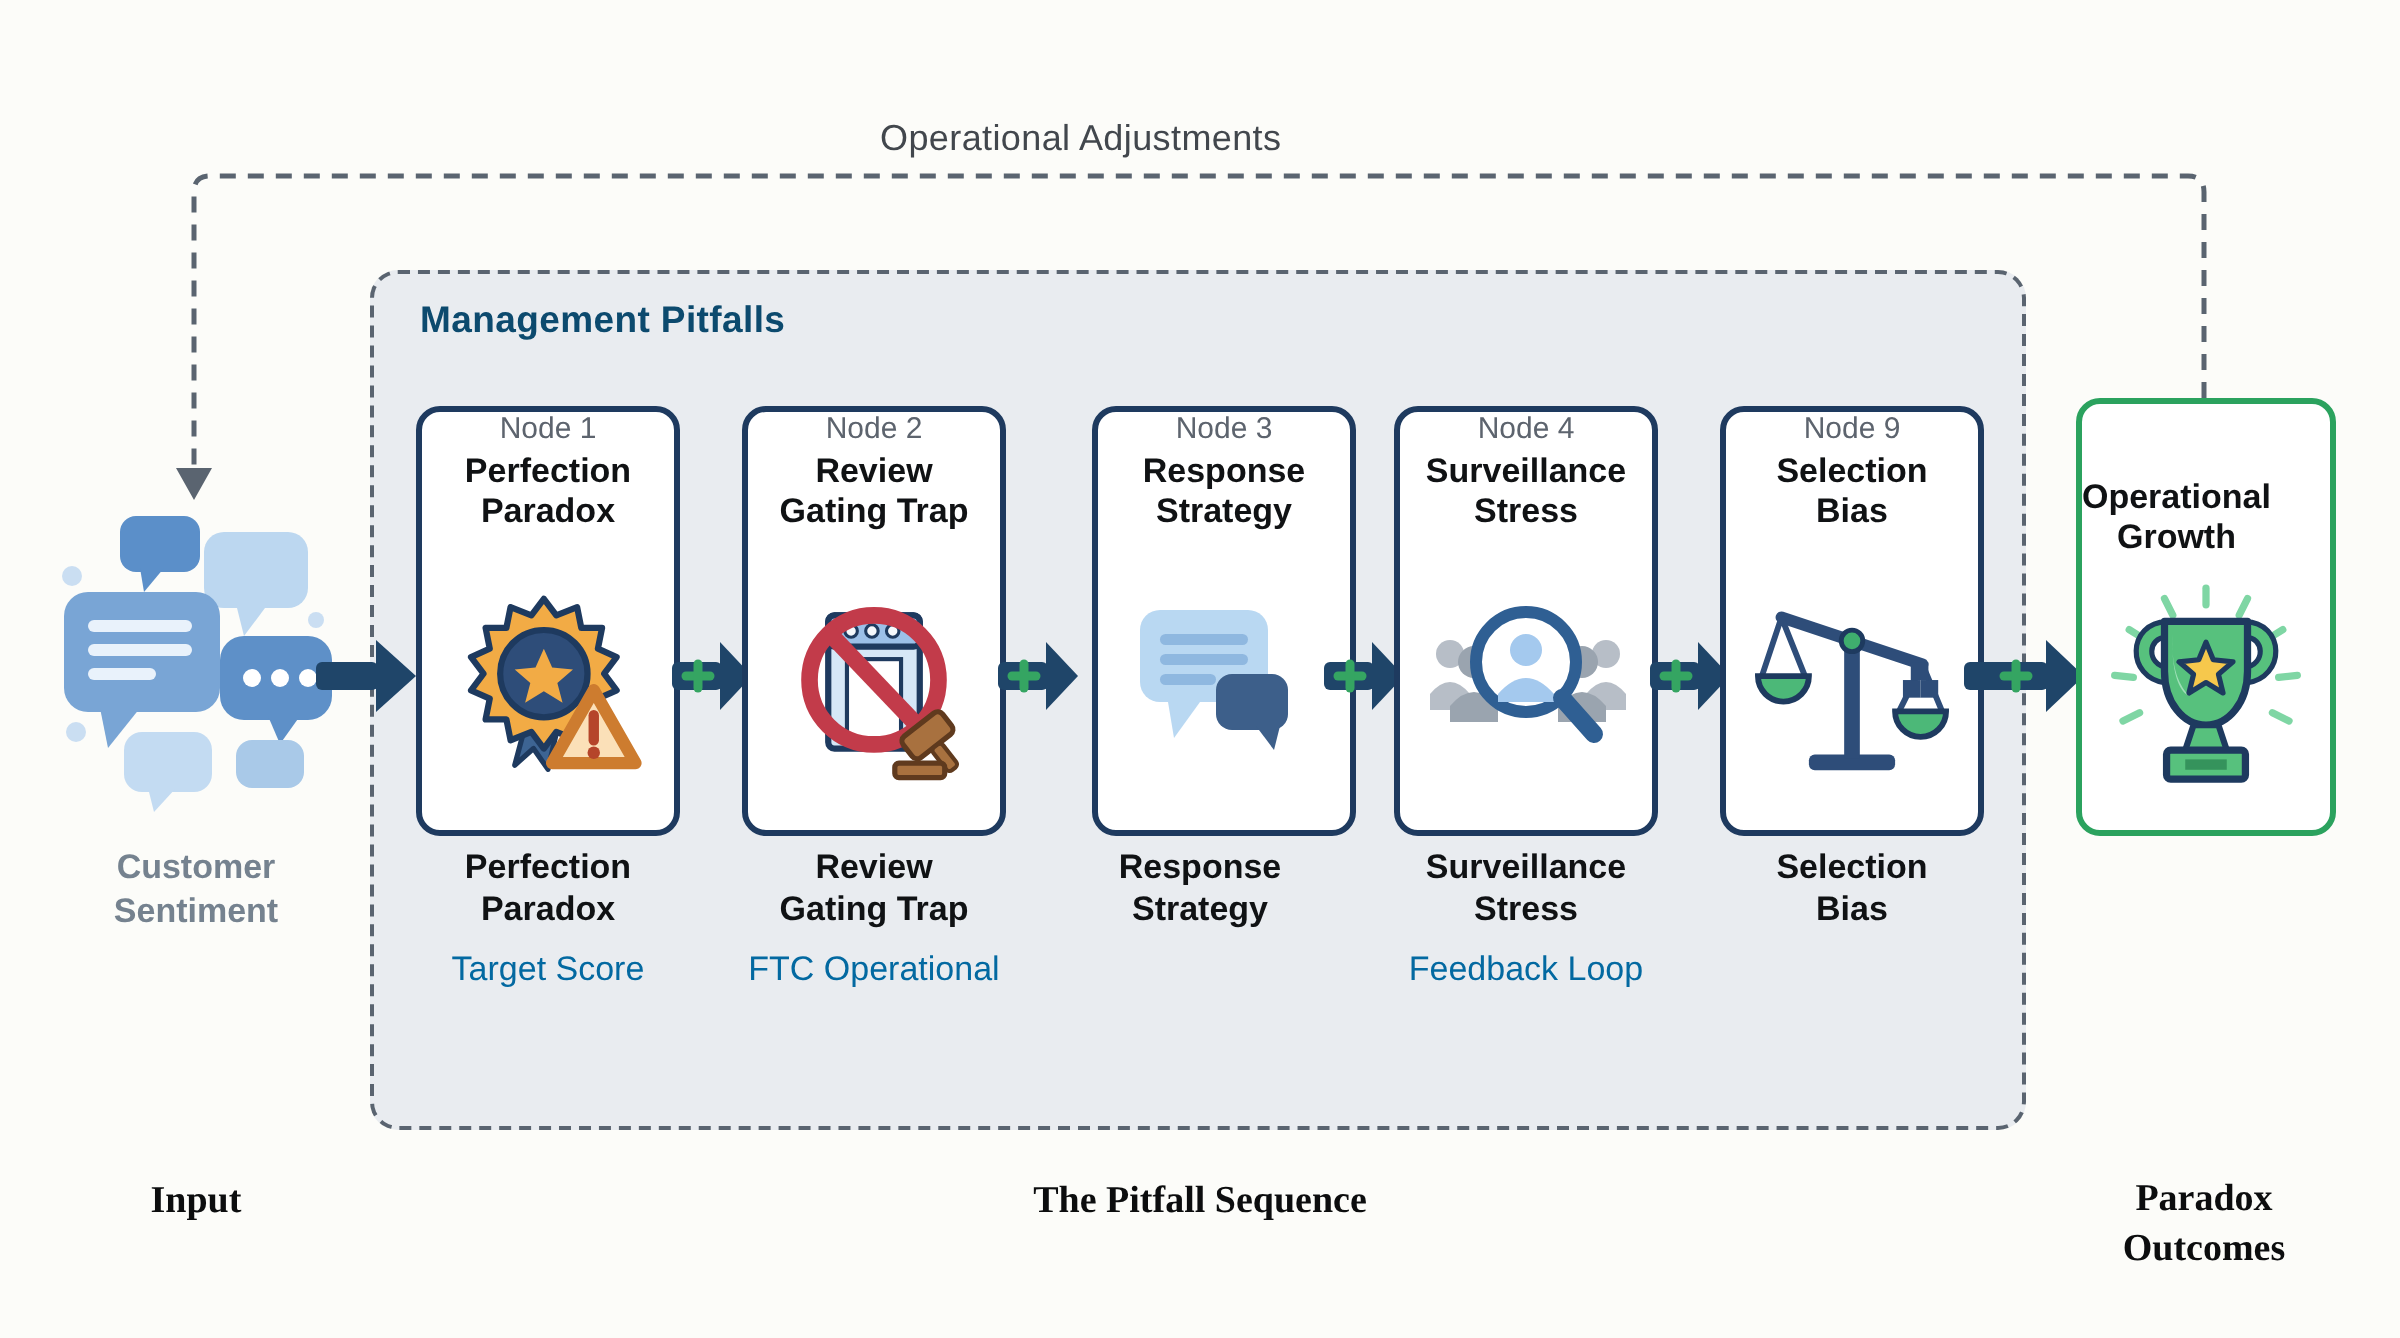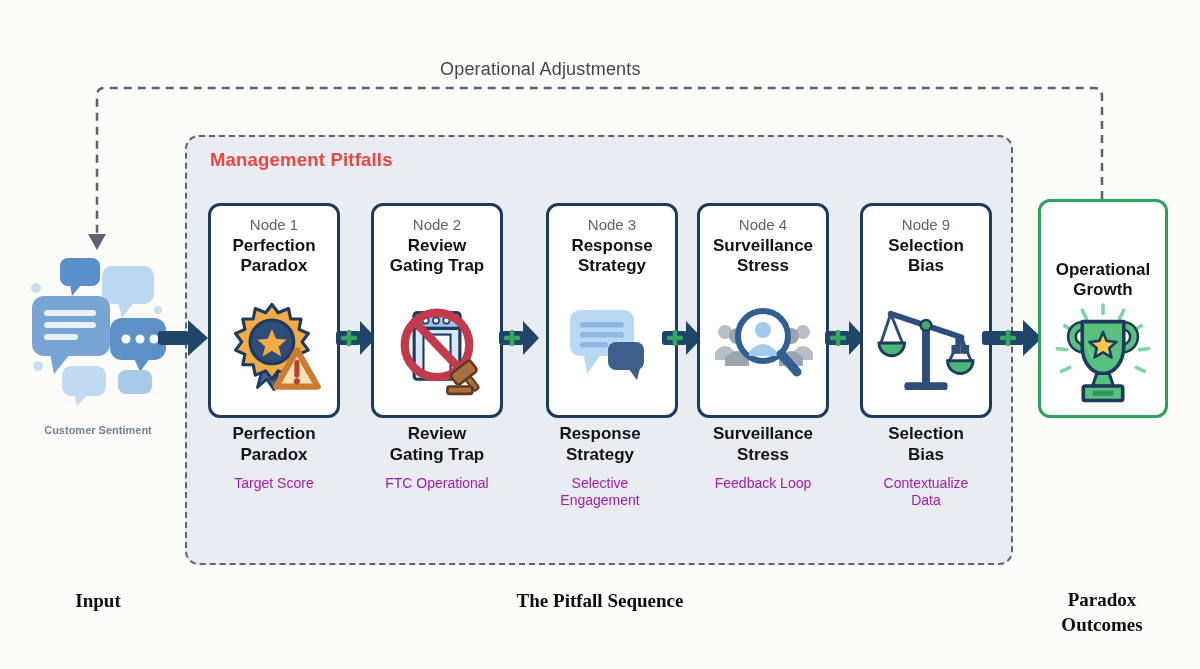--- a/index.html
+++ b/index.html
@@ -21,62 +21,61 @@
 
   
   .container-box {
     left:185px; top:135px; width:828px; height:430px;
     background:#e9ecf0;
     border:2.5px dashed #5a6470;
     border-radius:14px;
   }
   .container-title {
     left:210px; top:149px;
-    font-size:18.5px; font-weight:bold; color:#ef4444; letter-spacing:.2px;
+    font-size:18.5px; font-weight:bold; color:#0c4a6e; letter-spacing:.2px;
   }
 
   
   .node-card {
     top:203px; width:132px; height:215px;
     background:#ffffff;
     border:3px solid #1e3a5f;
     border-radius:12px;
     display:flex; flex-direction:column; align-items:center;
-    padding-top:10px;
   }
   .node-id { font-size:15px; color:#5d646e; }
   .node-title { margin-top:3px; text-align:center; font-size:17px; font-weight:bold; color:#101214; line-height:1.18; }
   .node-icon { flex:1; display:flex; align-items:center; justify-content:center; width:100%; }
 
   
   .outcome-box {
     left:1038px; top:199px; width:130px; height:219px;
     background:#ffffff;
     border:3px solid #2ba25e;
     border-radius:12px;
-    display:flex; flex-direction:column; align-items:center;
-    padding-top:55px;
+    display:flex; flex-direction:column; align-items:flex-start;
+    padding-top:34px;
   }
 
   
   .sub-label { top:423px; width:156px; text-align:center; }
   .sub-title { font-size:17px; font-weight:bold; color:#101214; line-height:1.25; }
-  .sub-caption { margin-top:9px; font-size:14px; color:#a21caf; line-height:1.22; }
+  .sub-caption { margin-top:9px; font-size:17px; color:#0369a1; line-height:1.22; }
 
   
   .zone-label { font-size:19px; font-weight:bold; color:#0c0d0e; text-align:center; line-height:1.3;font-family:Liberation Serif, serif; }
   #zone-input { left:38px; top:589px; width:120px; }
   #zone-sequence { left:460px; top:589px; width:280px; }
   #zone-growth { left:1032px; top:588px; width:140px; }
 
   
   #bubbles-svg { left:22px; top:248px; width:148px; height:162px; }
   .input-label {
     left:42px; top:423px; width:112px;
-    text-align:center; font-size:11px; font-weight:bold; color:#75828f; line-height:1.32;
+    text-align:center; font-size:17px; font-weight:bold; color:#75828f; line-height:1.32;
   }
 
   .flow-arrow { top:318px; width:40px; height:40px; }
   #arrow-input { left:158px; top:318px; width:50px; height:40px; }
   #arrow-out { left:982px; top:318px; width:60px; height:40px; }
 </style>
 </head>
 <body>
 
 <svg id="loop-svg" class="abs">
@@ -316,41 +315,33 @@
   <div class="sub-caption">
       <div>FTC Operational</div>
       <div></div>
     </div>
 </div>
 <div class="abs sub-label" style="left:522px">
   <div class="sub-title">
       <div>Response</div>
       <div>Strategy</div>
     </div>
-  <div class="sub-caption">
-      <div>Selective</div>
-      <div>Engagement</div>
-    </div>
 </div>
 <div class="abs sub-label" style="left:685px">
   <div class="sub-title">
       <div>Surveillance</div>
       <div>Stress</div>
     </div>
   <div class="sub-caption">
       <div>Feedback Loop</div>
       <div></div>
     </div>
 </div>
 <div class="abs sub-label" style="left:848px">
   <div class="sub-title">
       <div>Selection</div>
       <div>Bias</div>
     </div>
-  <div class="sub-caption">
-      <div>Contextualize</div>
-      <div>Data</div>
-    </div>
 </div>
 
 <div id="zone-input" class="abs zone-label">Input</div>
 <div id="zone-sequence" class="abs zone-label">The Pitfall Sequence</div>
 <div id="zone-growth" class="abs zone-label">Paradox Outcomes</div>
 
 </body></html>

